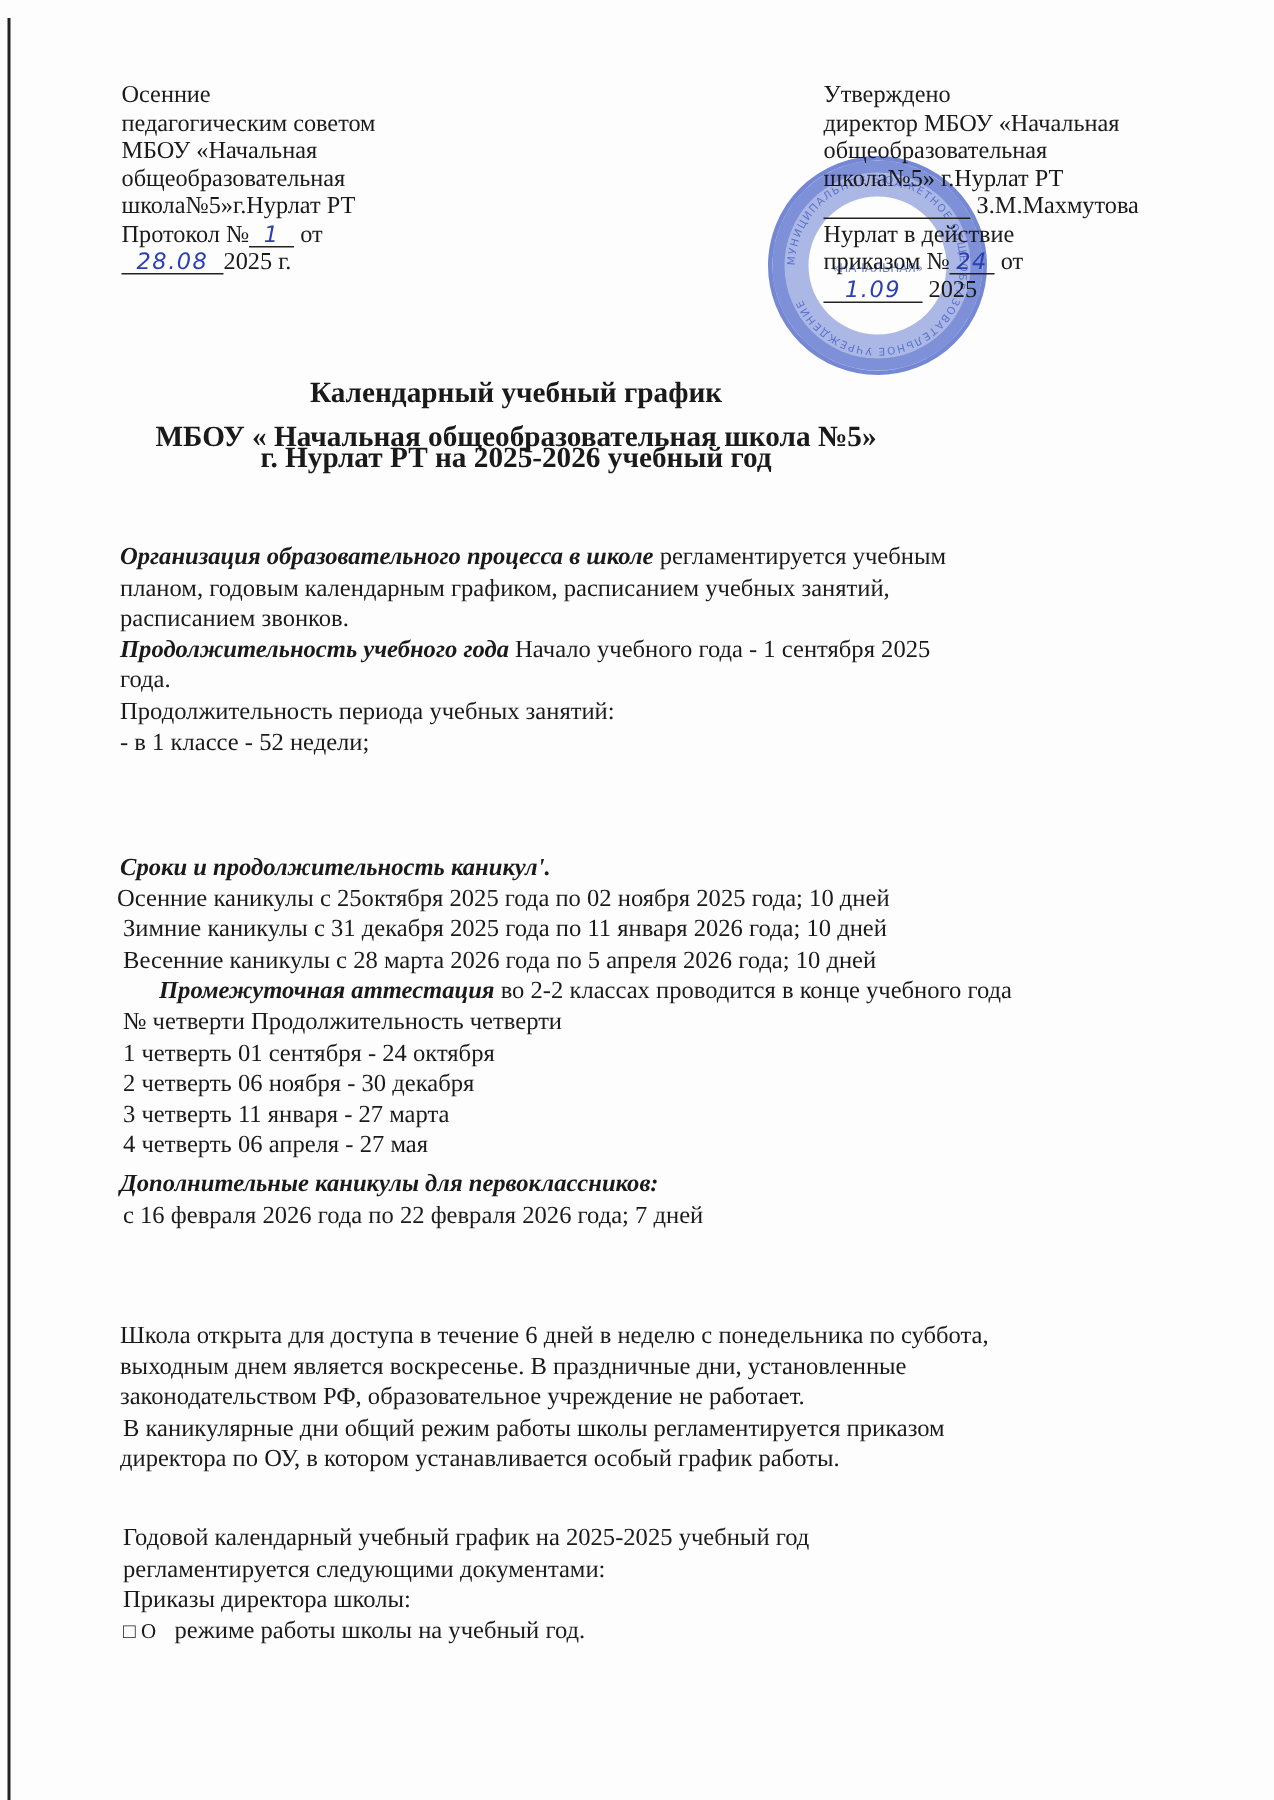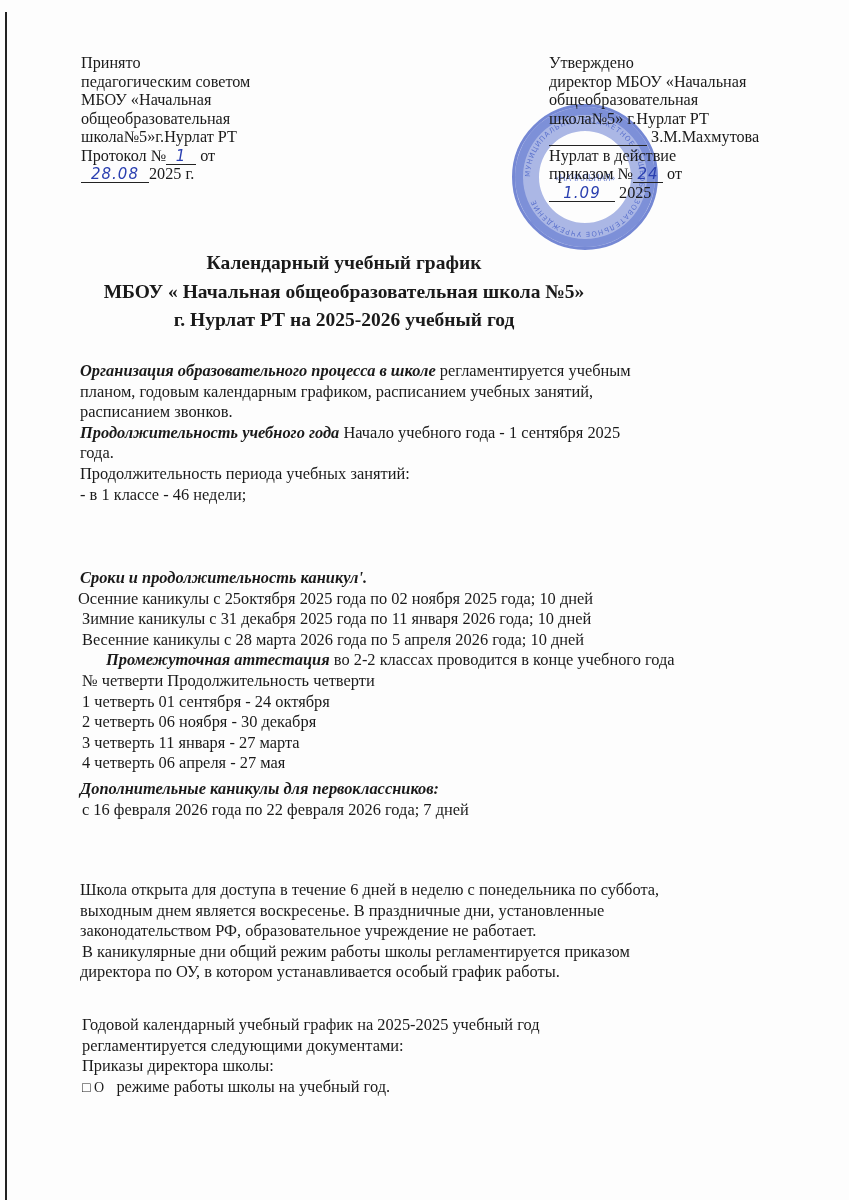--- a/index.html
+++ b/index.html
@@ -29,21 +29,21 @@
   .body { position: absolute; left: 80px; width: 690px; line-height: 20.6px; font-size: 16.4px; }
   .bi { font-weight: bold; font-style: italic; }
   .line { white-space: nowrap; }
 </style>
 </head>
 <body>
 
 <div class="scan-border"></div>
 
 <div class="abs hdr hdr-left">
-  <div>Принято</div>
+  <div>Осенние</div>
   <div>педагогическим советом</div>
   <div>МБОУ «Начальная</div>
   <div>общеобразовательная</div>
   <div>школа№5»г.Нурлат РТ</div>
   <div>
     <span>Протокол №</span><span class="blank" style="width:30px"><span class="hw">1</span></span>
     <span>от</span>
   </div>
   <div>
     <span class="blank" style="width:68px"><span class="hw">28.08</span></span><span>2025 г.</span>
@@ -77,30 +77,30 @@
     <span>от</span>
   </div>
   <div>
     <span class="blank" style="width:66px"><span class="hw">1.09</span></span>
     <span>2025</span>
   </div>
 </div>
 
 <div class="title" style="top:252px">Календарный учебный график</div>
 <div class="title" style="top:281px">МБОУ « Начальная общеобразовательная школа №5»</div>
-<div class="title" style="top:309px">г. Нурлат РТ на 2025-2026 учебный год</div>
+<div class="title" style="top:295px">г. Нурлат РТ на 2025-2026 учебный год</div>
 
 <div class="body" style="top:361px">
   <div class="line"><span class="bi">Организация образовательного процесса в школе</span><span> регламентируется учебным</span></div>
   <div class="line">планом, годовым календарным графиком, расписанием учебных занятий,</div>
   <div class="line">расписанием звонков.</div>
   <div class="line"><span class="bi">Продолжительность учебного года</span><span> Начало учебного года - 1 сентября 2025</span></div>
   <div class="line">года.</div>
   <div class="line">Продолжительность периода учебных занятий:</div>
-  <div class="line">- в 1 классе - 46 недели;</div>
+  <div class="line">- в 1 классе - 52 недели;</div>
 </div>
 
 <div class="body" style="top:568px">
   <div class="line bi">Сроки и продолжительность каникул'.</div>
   <div class="line" style="margin-left:-2px">Осенние каникулы с 25октября 2025 года по 02 ноября 2025 года; 10 дней</div>
   <div class="line" style="margin-left:2px">Зимние каникулы с 31 декабря 2025 года по 11 января 2026 года; 10 дней</div>
   <div class="line" style="margin-left:2px">Весенние каникулы с 28 марта 2026 года по 5 апреля 2026 года; 10 дней</div>
   <div class="line" style="margin-left:26px"><span class="bi">Промежуточная аттестация</span><span> во 2-2 классах проводится в конце учебного года</span></div>
   <div class="line" style="margin-left:2px">№ четверти Продолжительность четверти</div>
   <div class="line" style="margin-left:2px">1 четверть 01 сентября - 24 октября</div>

